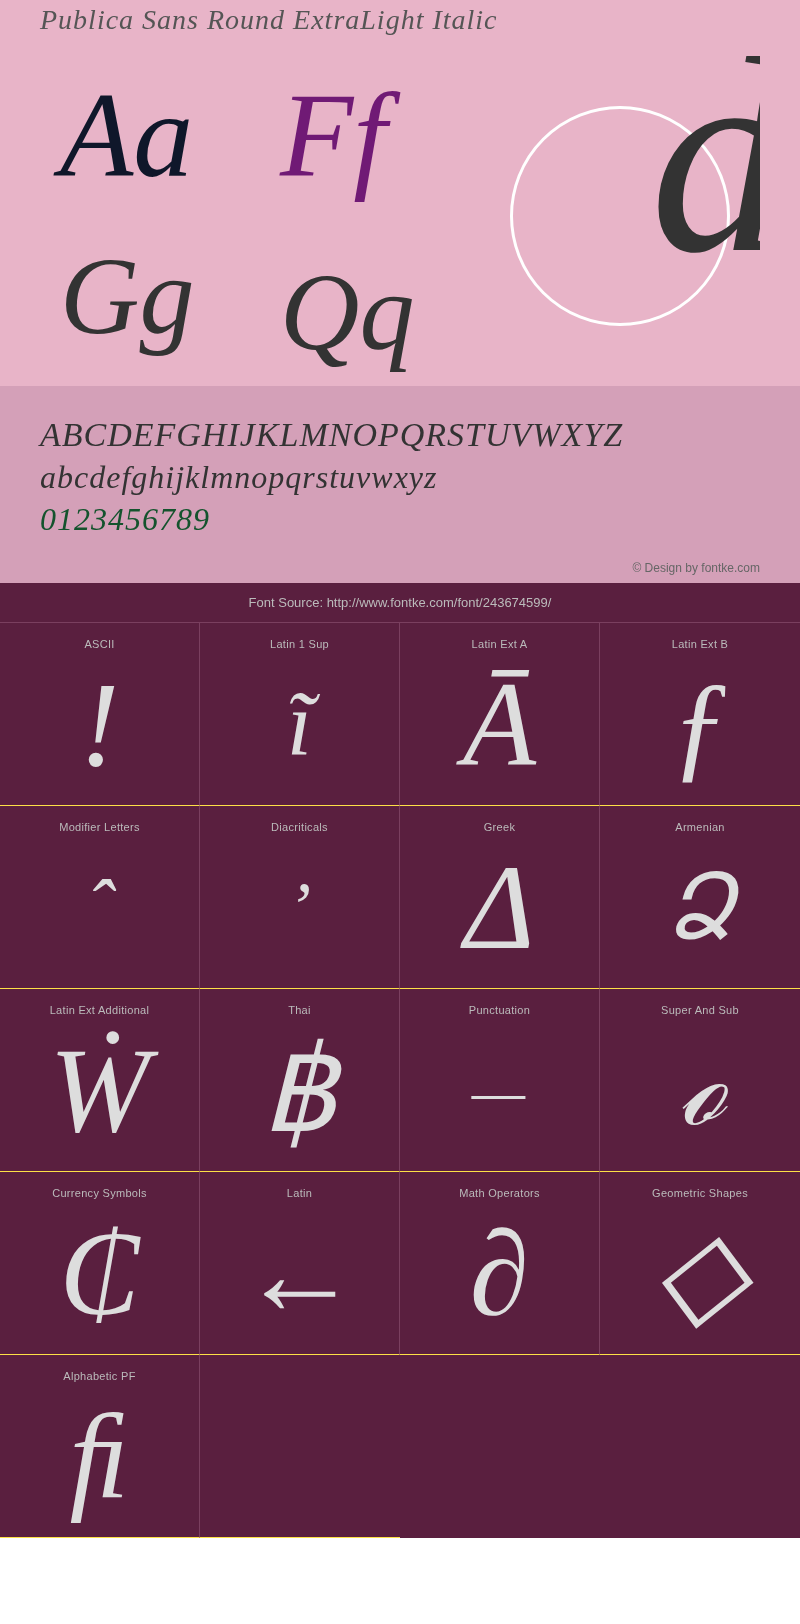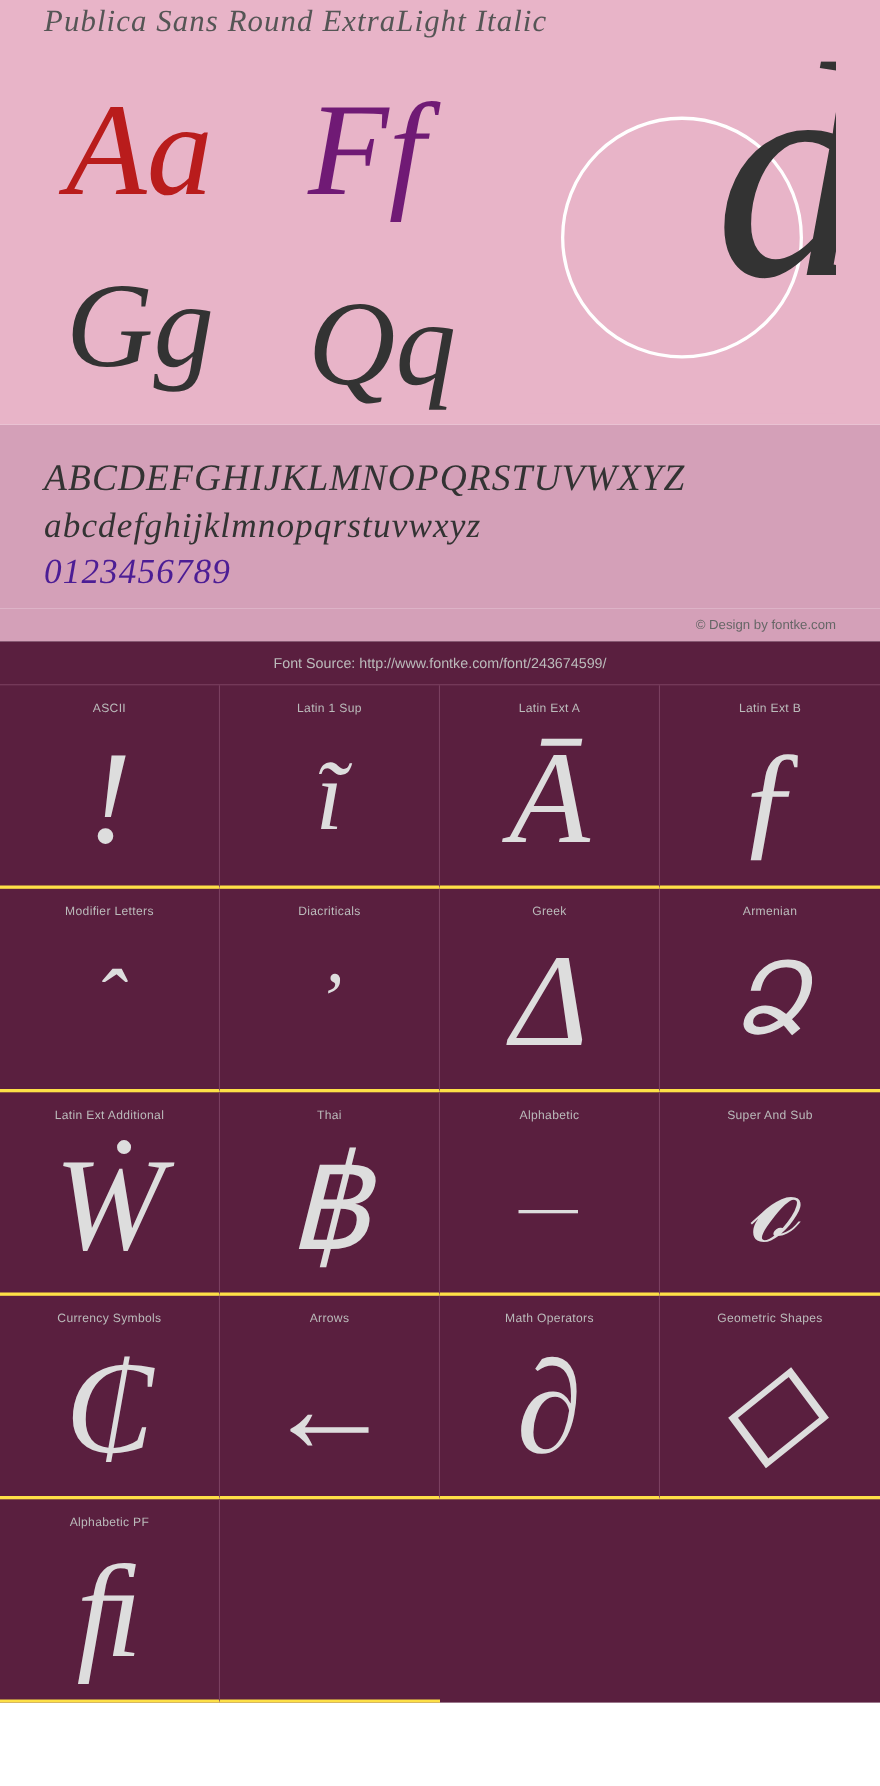--- a/index.html
+++ b/index.html
@@ -61,21 +61,21 @@
       position: absolute;
       right: -30px;
       top: -40px;
       line-height: 1;
     }
     .aa-text {
       font-family: Georgia, serif;
       font-style: italic;
       font-weight: 100;
       font-size: 120px;
-      color: #b91c1c;
+      color: #0f172a;
       line-height: 1;
     }
     .ff-text {
       font-family: Georgia, serif;
       font-style: italic;
       font-weight: 100;
       font-size: 120px;
       color: #701a75;
       line-height: 1;
     }
@@ -118,21 +118,21 @@
       font-size: 32px;
       color: #333;
       letter-spacing: 1px;
       margin-bottom: 5px;
     }
     .alphabet-nums {
       font-family: Georgia, serif;
       font-style: italic;
       font-weight: 100;
       font-size: 32px;
-      color: #4c1d95;
+      color: #14532d;
       letter-spacing: 1px;
     }
     .copyright {
       text-align: right;
       color: #666;
       font-size: 12px;
       padding: 8px 40px;
       background-color: #d4a0b8;
     }
 
@@ -154,21 +154,21 @@
       display: grid;
       grid-template-columns: repeat(4, 1fr);
       width: 100%;
     }
     .glyph-cell {
       display: flex;
       flex-direction: column;
       align-items: center;
       padding: 15px 10px 20px 10px;
       border-right: 1px solid #7a3f5f;
-      border-bottom: 3px solid #fde047;
+      border-bottom: 1px solid #fde047;
     }
     .glyph-cell:nth-child(4n) {
       border-right: none;
     }
     .glyph-label {
       font-size: 11px;
       color: #bbb;
       text-align: center;
       margin-bottom: 15px;
       font-family: sans-serif;
@@ -268,34 +268,34 @@
 
     <div class="glyph-cell">
       <div class="glyph-label">Latin Ext Additional</div>
       <div class="glyph-symbol sym-xl">Ẇ</div>
     </div>
     <div class="glyph-cell">
       <div class="glyph-label">Thai</div>
       <div class="glyph-symbol sym-xl">฿</div>
     </div>
     <div class="glyph-cell">
-      <div class="glyph-label">Alphabetic</div>
+      <div class="glyph-label">Punctuation</div>
       <div class="glyph-symbol sym-xl" style="font-size:60px; letter-spacing:2px;">—</div>
     </div>
     <div class="glyph-cell">
       <div class="glyph-label">Super And Sub</div>
       <div class="glyph-symbol sym-xl" style="font-size:100px; font-style:italic;">ℴ</div>
     </div>
 
     <div class="glyph-cell">
       <div class="glyph-label">Currency Symbols</div>
       <div class="glyph-symbol sym-xl">₵</div>
     </div>
     <div class="glyph-cell">
-      <div class="glyph-label">Arrows</div>
+      <div class="glyph-label">Latin</div>
       <div class="glyph-symbol sym-xl">←</div>
     </div>
 
     <div class="glyph-cell">
       <div class="glyph-label">Math Operators</div>
       <div class="glyph-symbol sym-xl">∂</div>
     </div>
     <div class="glyph-cell">
       <div class="glyph-label">Geometric Shapes</div>
       <div class="glyph-symbol sym-xl">◇</div>

